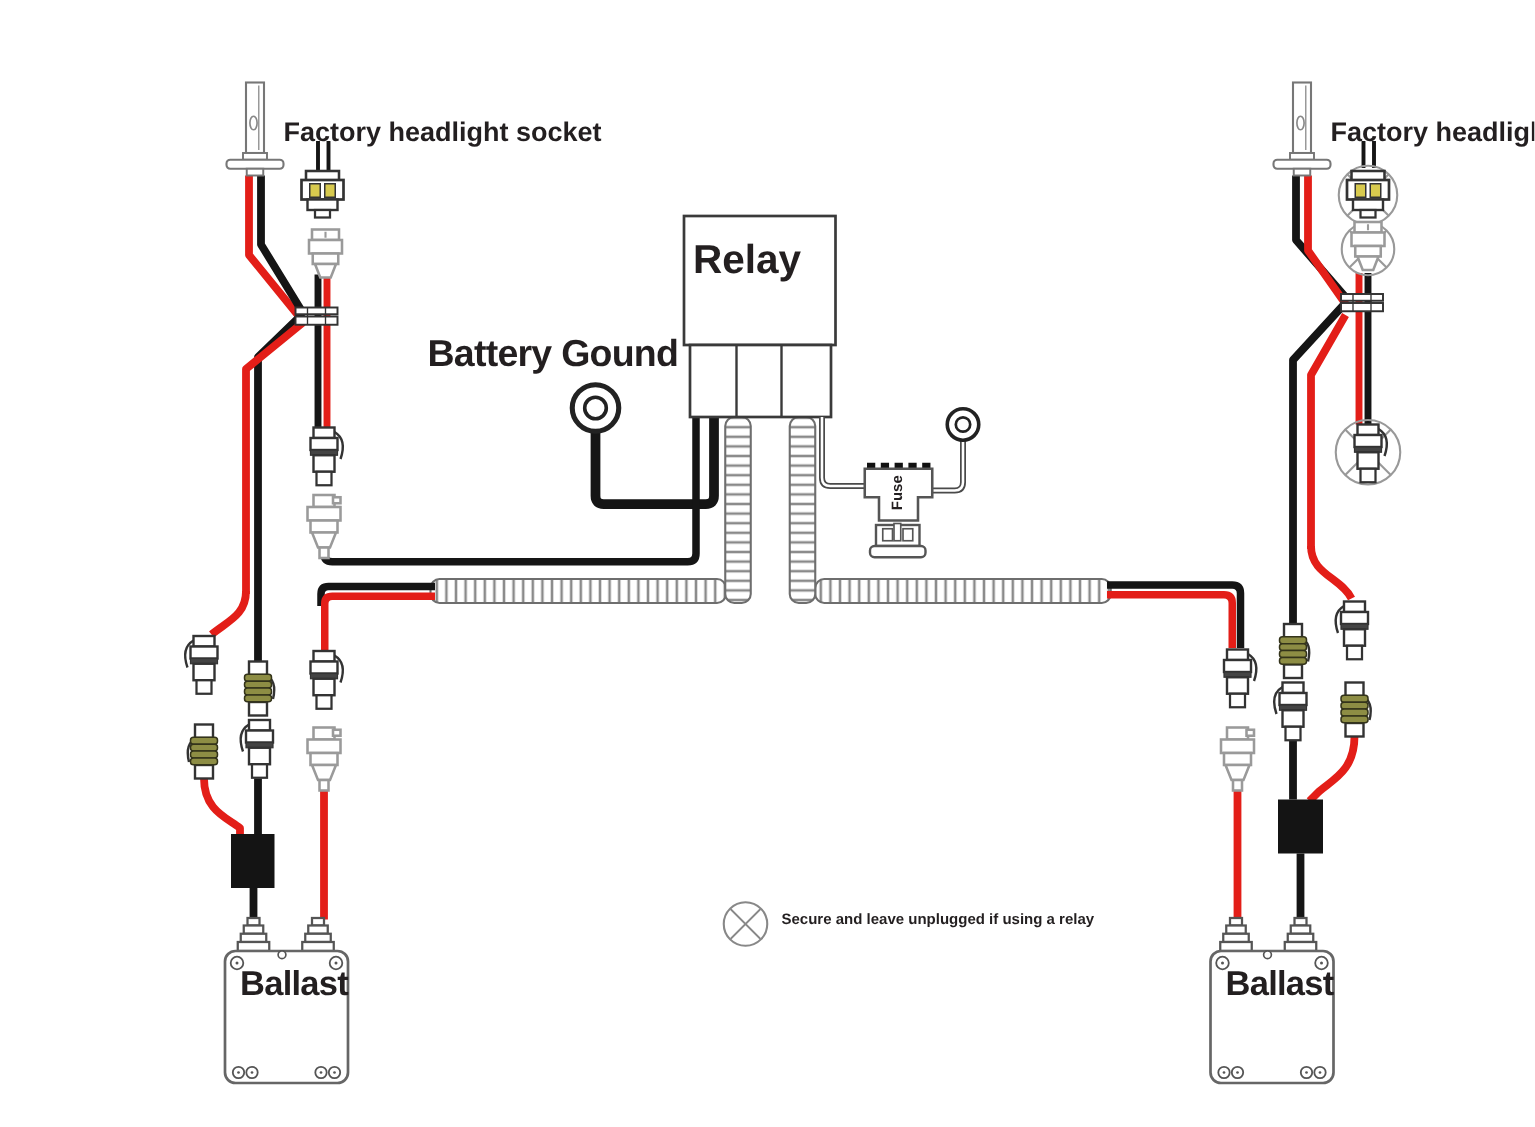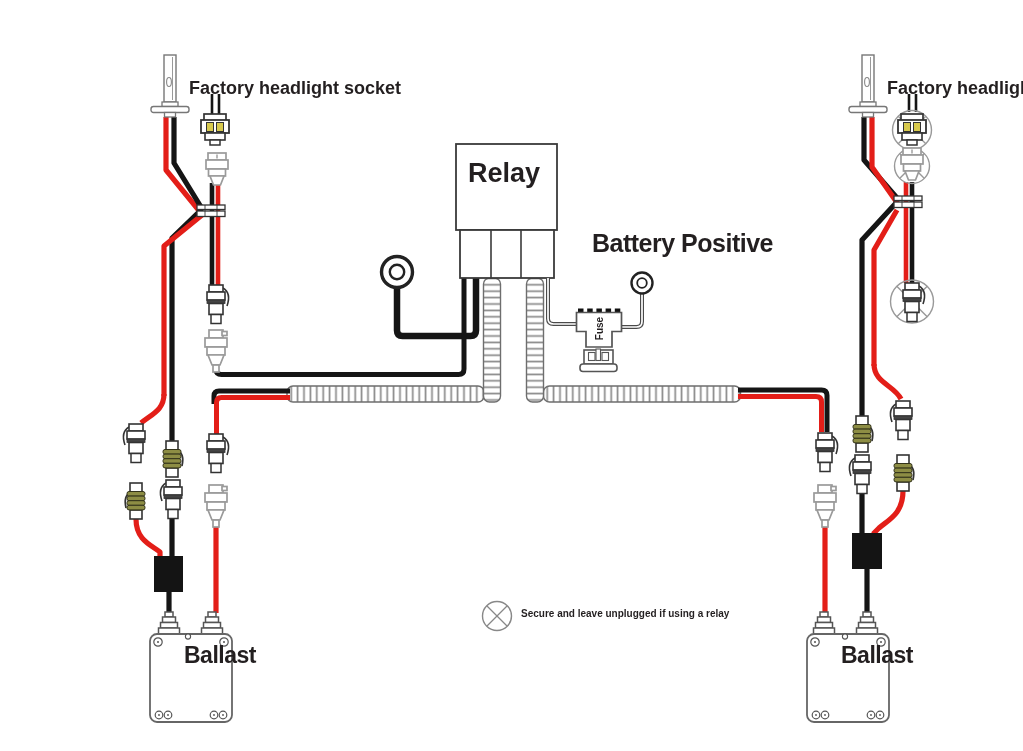--- a/index.html
+++ b/index.html
@@ -1,22 +1,22 @@
 <!DOCTYPE html>
 <html style="--wire-red: #e31e18; --wire-black: #151515; --connector-olive: #8d8d44; --contact-yellow: #d8ca4e; --text: #231f20;"><head>
 <meta charset="utf-8">
 <style>
   html,body{margin:0;padding:0;background:#fff;}
   .stage{position:relative;width:1023px;height:751px;background:#fff;overflow:hidden;
          font-family:"Liberation Sans",sans-serif;color:#231f20;}
   .stage svg{position:absolute;left:0;top:0;}
   .lbl{position:absolute;white-space:nowrap;color:#231f20;}
   .lbl-big{font-size:25px;font-weight:600;letter-spacing:-0.5px;}
-  .lbl-relay{font-size:27px;font-weight:600;width:84px;text-align:right;}
-  .lbl-ballast{font-size:23px;font-weight:600;width:82px;text-align:left;letter-spacing:-0.5px;padding-left:34px;}
+  .lbl-relay{font-size:27px;font-weight:600;width:84px;text-align:center;}
+  .lbl-ballast{font-size:23px;font-weight:600;width:82px;text-align:right;letter-spacing:-0.5px;}
   .lbl-small{font-size:18px;font-weight:700;}
   .lbl-note{font-size:10px;font-weight:600;}
   .lbl-fuse{font-size:10px;font-weight:700;width:30px;text-align:center;
             transform:rotate(-90deg);transform-origin:center center;}
   .wire{fill:none;stroke-linejoin:round;}
   .wr{stroke:var(--wire-red,#e31e18);}
   .wb{stroke:var(--wire-black,#151515);}
   .thin-out{fill:none;stroke:#4a4a4a;stroke-width:4;stroke-linejoin:round;}
   .thin-in{fill:none;stroke:#fff;stroke-width:1.7;stroke-linejoin:round;}
   .outline{fill:#fff;stroke:#3a3a3a;stroke-width:1.8;}
@@ -303,22 +303,22 @@
 
     <rect x="852" y="533" width="30" height="36" fill="#141414"></rect>
     <use href="#grommet" x="813" y="612"></use>
     <use href="#grommet" x="856" y="612"></use>
     <use href="#ballast-box" x="807" y="634"></use>
   </g>
 </svg>
 
   <div class="lbl lbl-relay" style="left:456px;top:158px;">Relay</div>
 
-
-  <div class="lbl lbl-big" style="left:592px;top:229px;">Battery Positive</div>
+  <div class="lbl lbl-big" style="left:285px;top:222px;">Battery Gound</div>
+
 
   <div class="lbl lbl-small" style="left:189px;top:78px;">Factory headlight socket</div>
 
   <div class="lbl lbl-small" style="left:887px;top:78px;">Factory headlight socket</div>
 
   <div class="lbl lbl-fuse" style="left:584px;top:323px;">Fuse</div>
 
   <div class="lbl lbl-ballast" style="left:150px;top:642px;">Ballast</div>
 
   <div class="lbl lbl-ballast" style="left:807px;top:642px;">Ballast</div>

